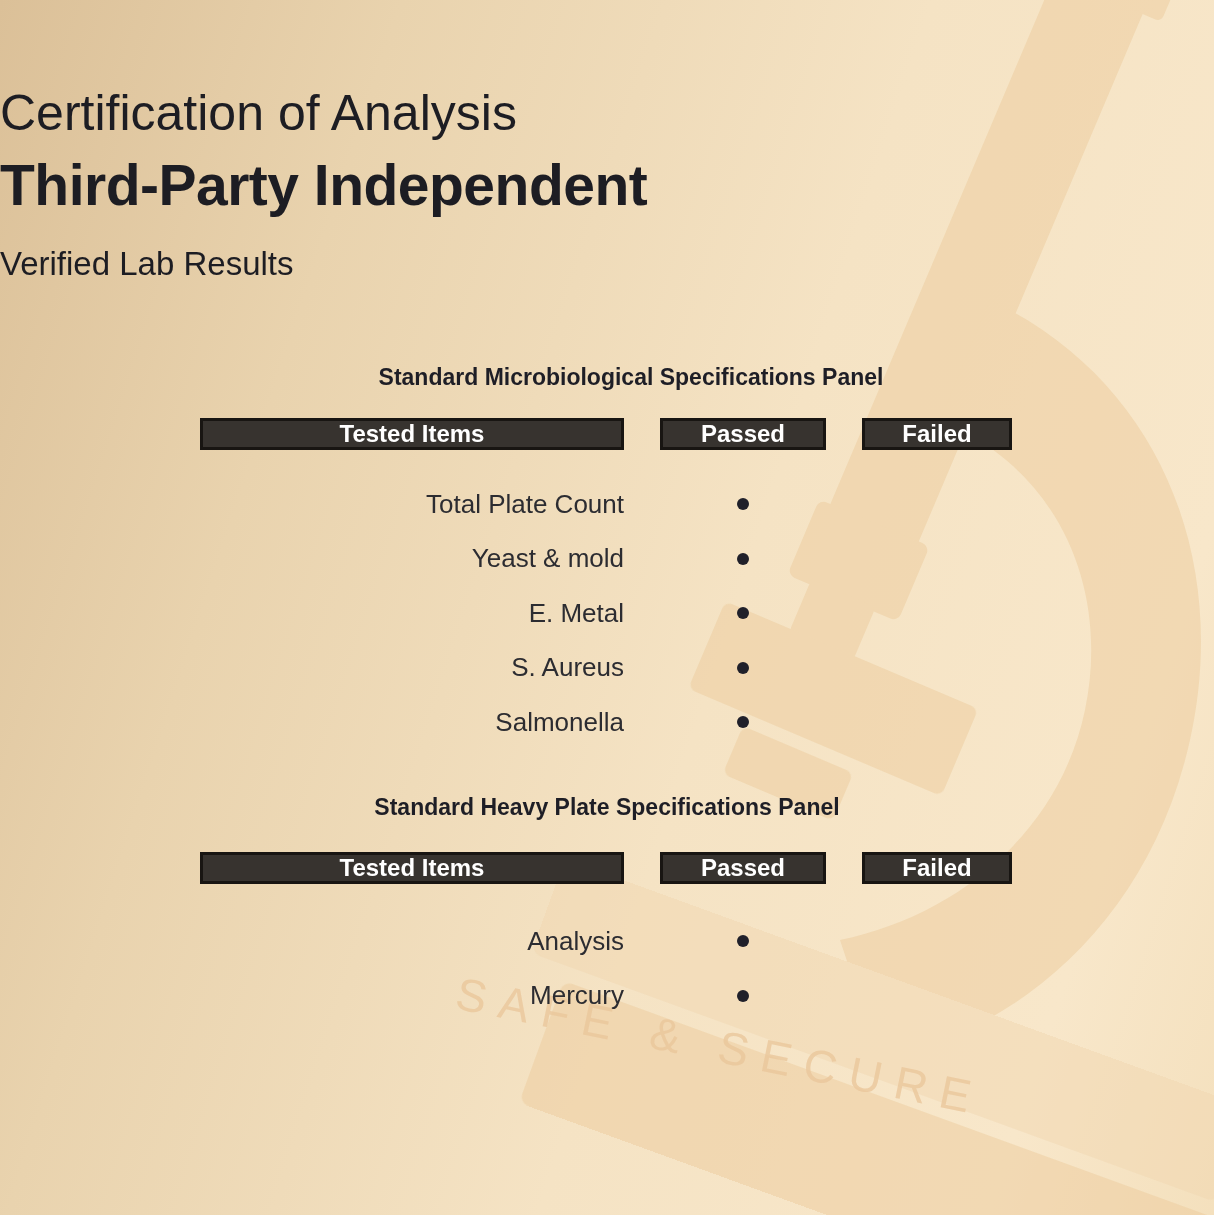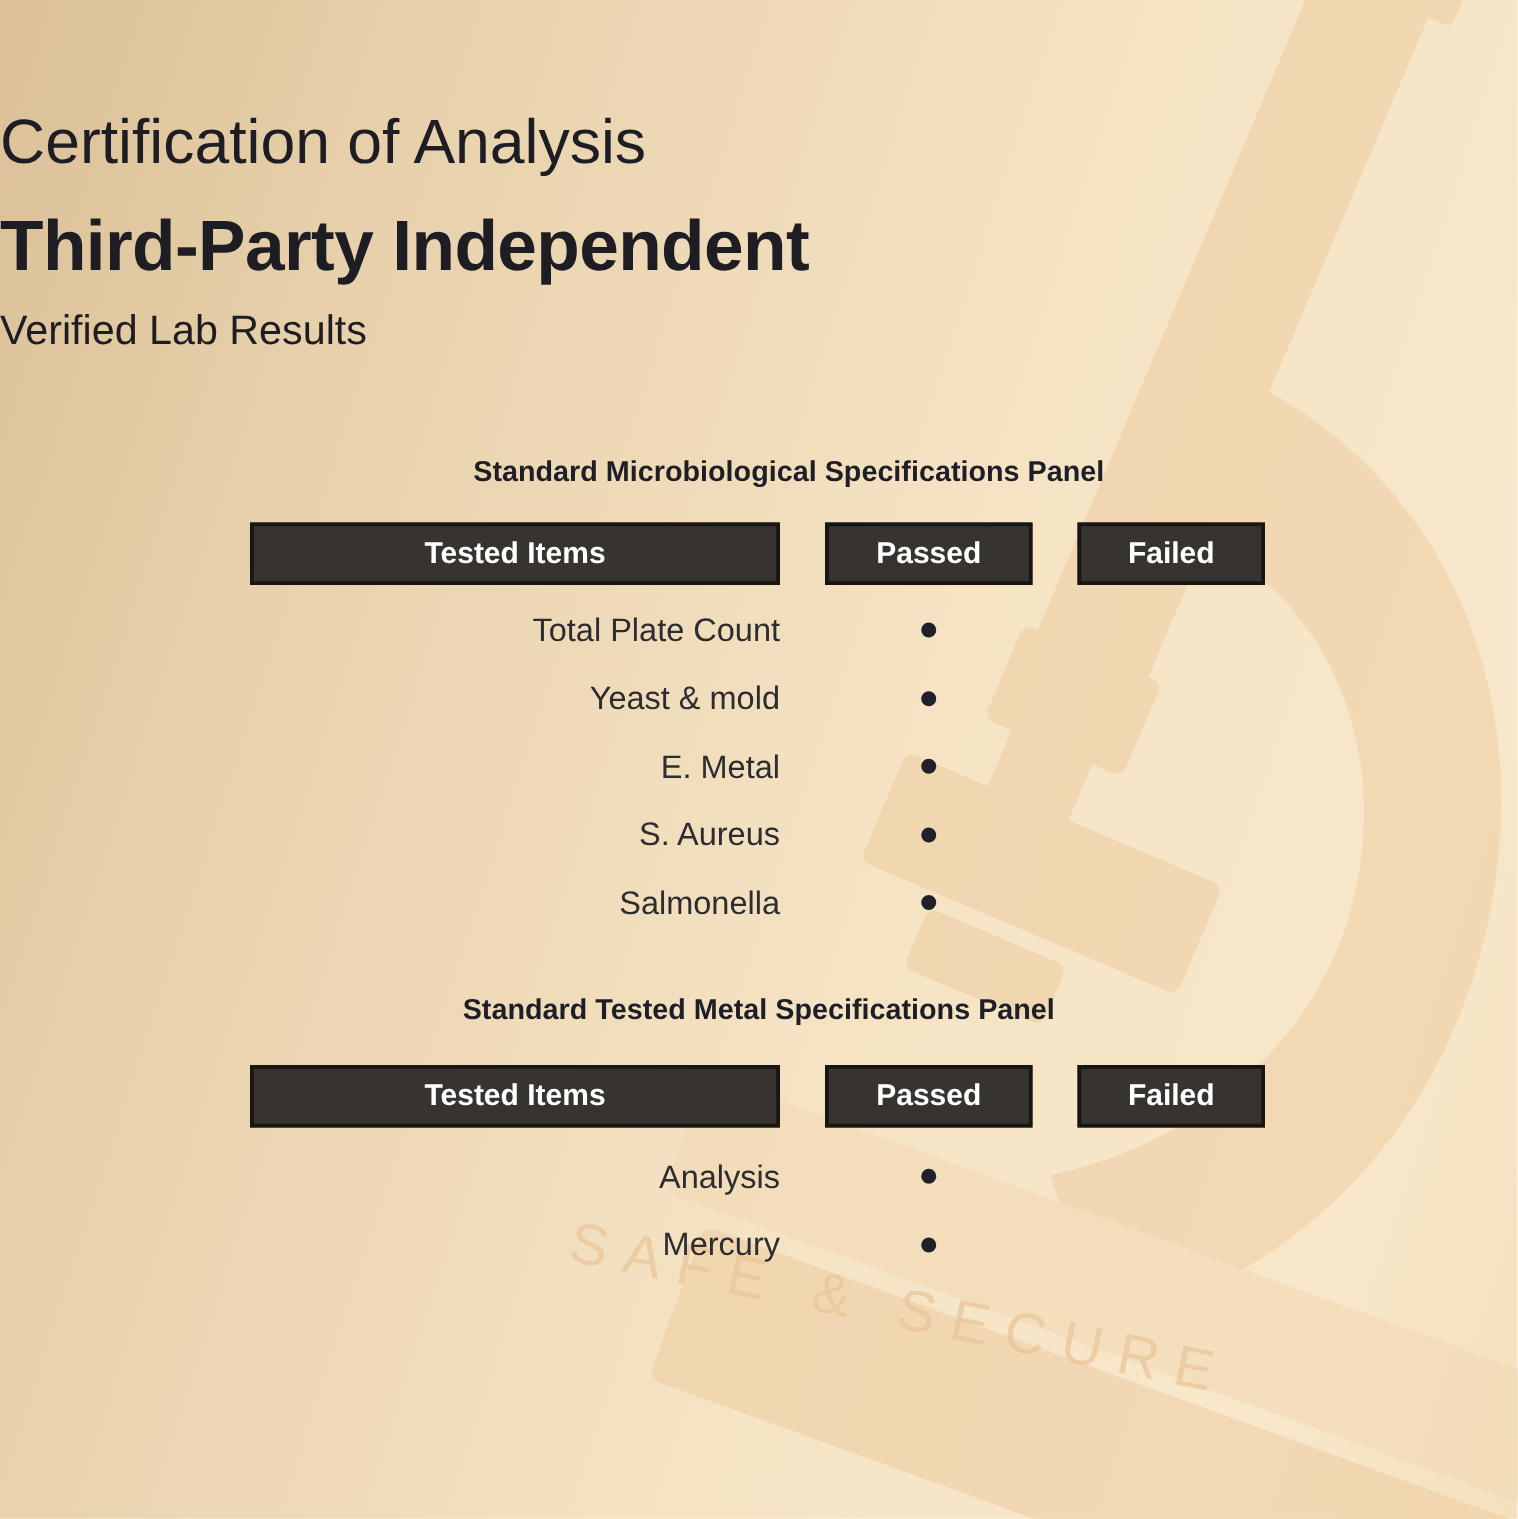--- a/index.html
+++ b/index.html
@@ -13,30 +13,30 @@
   .wm-svg { position:absolute; inset:0; z-index:0; }
   .safe-secure {
     position:absolute; left:462px; top:966px; z-index:0;
     transform:rotate(11.5deg); transform-origin:0 0;
     font-size:46px; font-weight:500; letter-spacing:13px;
     color:#eac79c; opacity:.8; white-space:nowrap;
   }
   .fg { position:absolute; inset:0; z-index:1; }
   .title { position:absolute; left:0; width:100%; text-align:left; margin:0; color:#1d1d23; }
   .t1 { top:84px;  font-size:50px; font-weight:500; letter-spacing:0px; }
-  .t2 { top:152px; font-size:57px; font-weight:800; letter-spacing:-0.5px;margin-top:12px; }
+  .t2 { top:152px; font-size:57px; font-weight:800; letter-spacing:-0.5px; }
   .t3 { top:245px; font-size:33px; font-weight:500; }
   .panel-title { position:absolute; left:0; width:100%; text-align:center; margin:0;
     font-size:23px; font-weight:700; color:#1e1e26; }
   .pt1 { top:364px;padding-left:24px; } .pt2 { top:794px; }
   .thead, .trow { display:grid; grid-template-columns:424px 166px 150px; column-gap:36px; }
   .thead { position:absolute; left:200px; width:812px; }
   .th1 { top:418px; } .th2 { top:852px; }
   .hcell {
-    height:50px; box-sizing:border-box;
+    height:32px; box-sizing:border-box;
     background:#37332f; border:3px solid #181512;
     color:#ffffff; font-size:24px; font-weight:700;
     display:flex; align-items:center; justify-content:center;
   }
   .tbody { position:absolute; left:200px; width:812px; }
   .tb1 { top:477px; } .tb2 { top:914px; }
   .trow { height:54.5px; align-items:center; }
   .item-cell { font-size:26px; color:#2c2c31; padding-left:22px;text-align:right; }
   .dot-cell { display:flex; justify-content:center; align-items:center; }
   .dot { width:12px; height:12px; border-radius:50%; background:#20202a; }
@@ -121,21 +121,21 @@
         <div class="item-cell">Salmonella</div>
         <div class="dot-cell">
             <span class="dot" style="visibility: visible;"></span>
           </div>
         <div class="dot-cell">
             <span class="dot" style="visibility: hidden;"></span>
           </div>
       </div>
     </div>
 
-    <p class="panel-title pt2">Standard Tested Metal Specifications Panel</p>
+    <p class="panel-title pt2">Standard Heavy Plate Specifications Panel</p>
     <div class="thead th2">
       <div class="hcell">Tested Items</div>
       <div class="hcell">Passed</div>
       <div class="hcell">Failed</div>
     </div>
     <div class="tbody tb2">
       <div class="trow">
         <div class="item-cell">Analysis</div>
         <div class="dot-cell">
             <span class="dot" style="visibility: visible;"></span>

